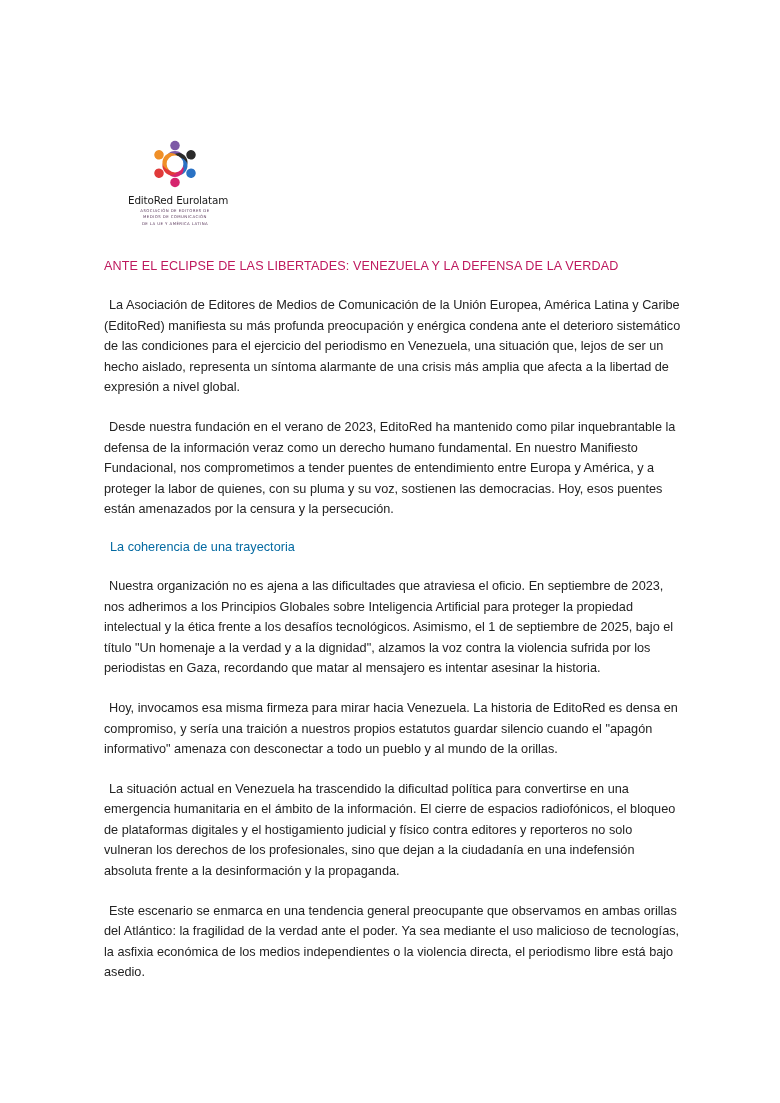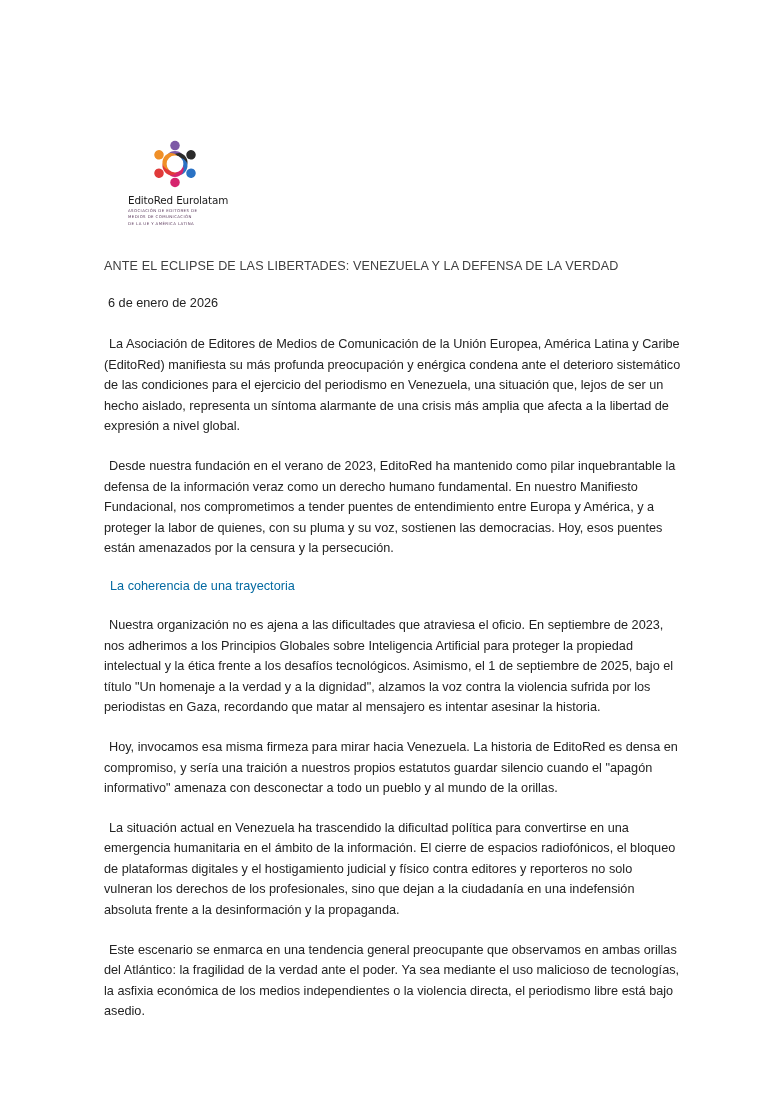--- a/index.html
+++ b/index.html
@@ -23,21 +23,21 @@
     box-sizing: border-box;
     position: relative;
   }
 
   
   .logo-block {
     position: absolute;
     left: 128px;
     top: 136px;
     width: 94px;
-    text-align: left;
+    text-align: center;
   }
   .logo-mark {
     width: 74px;
     height: 56px;
     margin: 0 auto 3px auto;
     position: relative;
   }
   .logo-mark svg { display: block; }
 
   .logo-wordmark {
@@ -65,21 +65,21 @@
     position: absolute;
     left: 104px;
     top: 258px;
     width: 578px;
   }
 
   .doc-title {
     font-size: 12.6px;
     line-height: 16px;
     letter-spacing: 0.12px;
-    color: #404040;
+    color: #be185d;
     margin: 0 0 21px 0;
     white-space: nowrap;
   }
 
   .doc-date {
     font-size: 12.7px;
     line-height: 17px;
     color: #232323;
     margin: 0 0 22px 0;
     text-indent: 4px;
@@ -154,21 +154,20 @@
       <div>ASOCIACIÓN DE EDITORES DE</div>
       <div>MEDIOS DE COMUNICACIÓN</div>
       <div>DE LA UE Y AMÉRICA LATINA</div>
     </div>
   </div>
 
   <div class="doc">
 
     <div class="doc-title">ANTE EL ECLIPSE DE LAS LIBERTADES: VENEZUELA Y LA DEFENSA DE LA VERDAD</div>
 
-    <div class="doc-date">6 de enero de 2026</div>
 
     <div class="doc-para">La Asociación de Editores de Medios de Comunicación de la Unión Europea, América Latina y Caribe (EditoRed) manifiesta su más profunda preocupación y enérgica condena ante el deterioro sistemático de las condiciones para el ejercicio del periodismo en Venezuela, una situación que, lejos de ser un hecho aislado, representa un síntoma alarmante de una crisis más amplia que afecta a la libertad de expresión a nivel global.</div>
 
     <div class="doc-para">Desde nuestra fundación en el verano de 2023, EditoRed ha mantenido como pilar inquebrantable la defensa de la información veraz como un derecho humano fundamental. En nuestro Manifiesto Fundacional, nos comprometimos a tender puentes de entendimiento entre Europa y América, y a proteger la labor de quienes, con su pluma y su voz, sostienen las democracias. Hoy, esos puentes están amenazados por la censura y la persecución.</div>
 
     <div class="doc-heading">La coherencia de una trayectoria</div>
 
     <div class="doc-para">Nuestra organización no es ajena a las dificultades que atraviesa el oficio. En septiembre de 2023, nos adherimos a los Principios Globales sobre Inteligencia Artificial para proteger la propiedad intelectual y la ética frente a los desafíos tecnológicos. Asimismo, el 1 de septiembre de 2025, bajo el título "Un homenaje a la verdad y a la dignidad", alzamos la voz contra la violencia sufrida por los periodistas en Gaza, recordando que matar al mensajero es intentar asesinar la historia.</div>
 
     <div class="doc-para">Hoy, invocamos esa misma firmeza para mirar hacia Venezuela. La historia de EditoRed es densa en compromiso, y sería una traición a nuestros propios estatutos guardar silencio cuando el "apagón informativo" amenaza con desconectar a todo un pueblo y al mundo de la orillas.</div>

